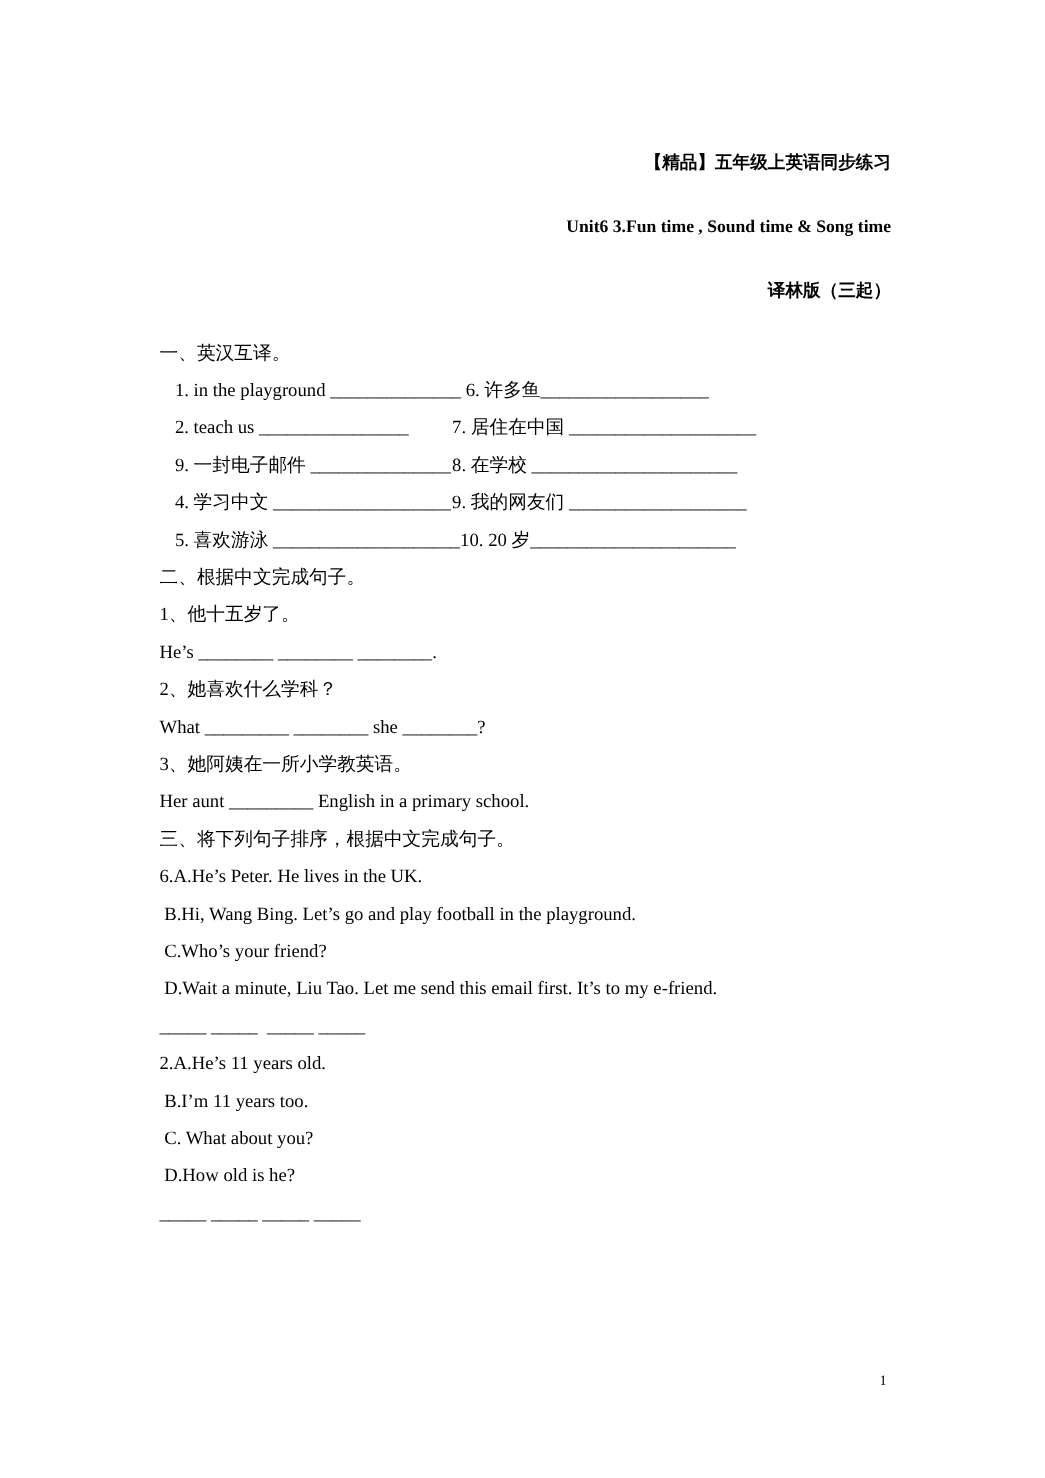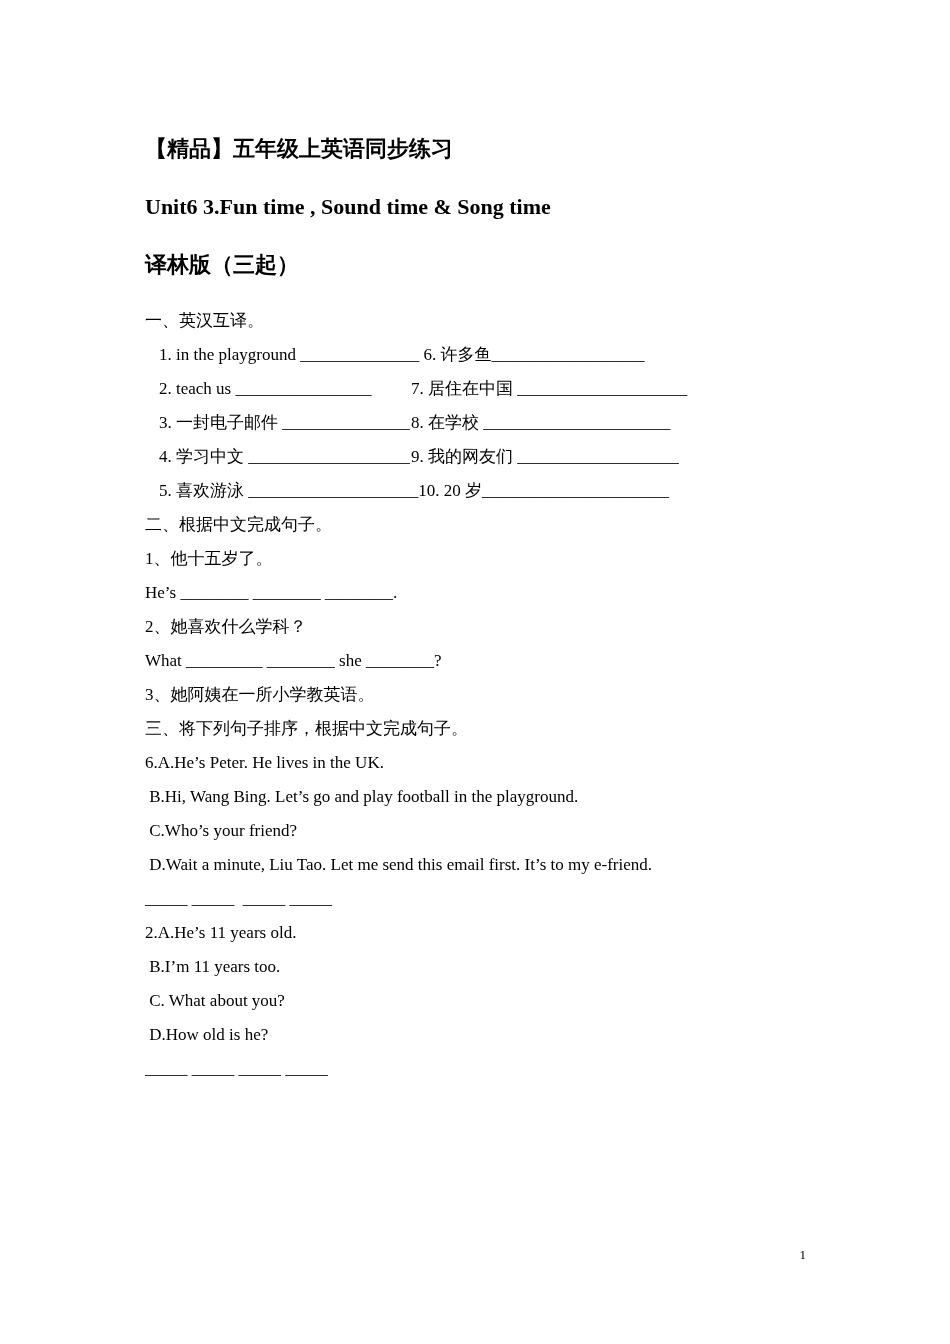--- a/index.html
+++ b/index.html
@@ -17,23 +17,23 @@
     position: relative;
     width: 950px;
     height: 1344px;
     overflow: hidden;
     background: #ffffff;
   }
   .content {
     padding: 136px 140px 0 145px;
   }
   .doc-title {
-    font-size: 22px;
+    font-size: 16px;
     font-weight: bold;
-    text-align: left;
+    text-align: right;
     line-height: 26px;
     margin: 0 0 32px 0;
     white-space: pre-wrap;
   }
   .doc-title.last {
     margin-bottom: 26px;
   }
   p.line {
     font-size: 17px;
     line-height: 34px;
@@ -64,31 +64,32 @@
   <div class="content">
 
     <p class="doc-title">【精品】五年级上英语同步练习</p>
     <p class="doc-title">Unit6 3.Fun time , Sound time &amp; Song time</p>
     <p class="doc-title last">译林版（三起）</p>
 
     <p class="line">一、英汉互译。</p>
 
     <p class="line trow"><span class="left">1. in the playground ______________</span><span> 6. 许多鱼__________________</span></p>
     <p class="line trow"><span class="left">2. teach us ________________</span><span>7. 居住在中国 ____________________</span></p>
-    <p class="line trow"><span class="left">3. 一封电子邮件 _______________</span><span>8. 在学校 ______________________</span></p>
+    <p class="line trow"><span class="left">9. 一封电子邮件 _______________</span><span>8. 在学校 ______________________</span></p>
     <p class="line trow"><span class="left">4. 学习中文 ___________________</span><span>9. 我的网友们 ___________________</span></p>
     <p class="line trow"><span class="left">5. 喜欢游泳 ____________________</span><span>10. 20 岁______________________</span></p>
 
     <p class="line">二、根据中文完成句子。</p>
 
     <p class="line">1、他十五岁了。</p>
     <p class="line">He’s ________ ________ ________.</p>
     <p class="line">2、她喜欢什么学科？</p>
     <p class="line">What _________ ________ she ________?</p>
     <p class="line">3、她阿姨在一所小学教英语。</p>
+    <p class="line">Her aunt _________ English in a primary school.</p>
 
     <p class="line">三、将下列句子排序，根据中文完成句子。</p>
 
     <p class="line">6.A.He’s Peter. He lives in the UK.</p>
     <p class="line"> B.Hi, Wang Bing. Let’s go and play football in the playground.</p>
     <p class="line"> C.Who’s your friend?</p>
     <p class="line"> D.Wait a minute, Liu Tao. Let me send this email first. It’s to my e-friend.</p>
     <p class="line answer-blanks">_____ _____  _____ _____</p>
 
     <p class="line">2.A.He’s 11 years old.</p>

